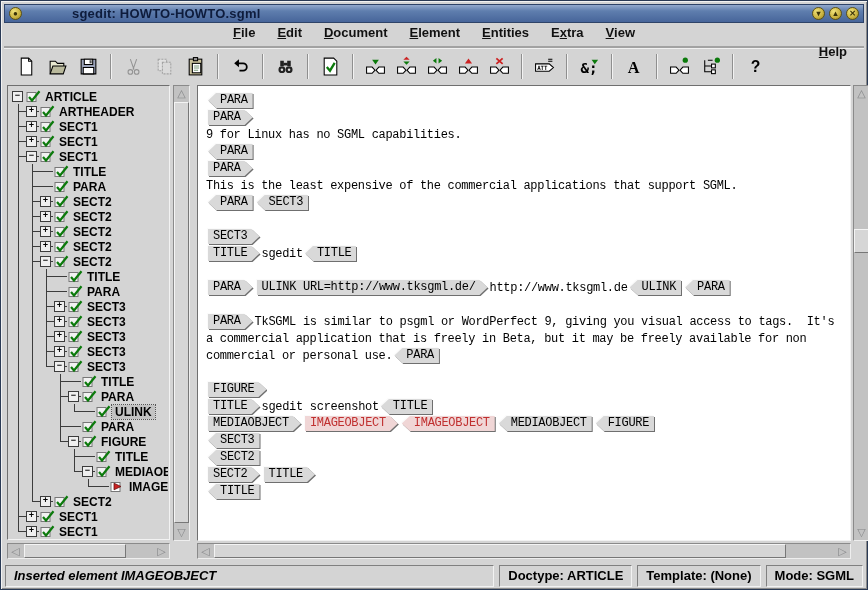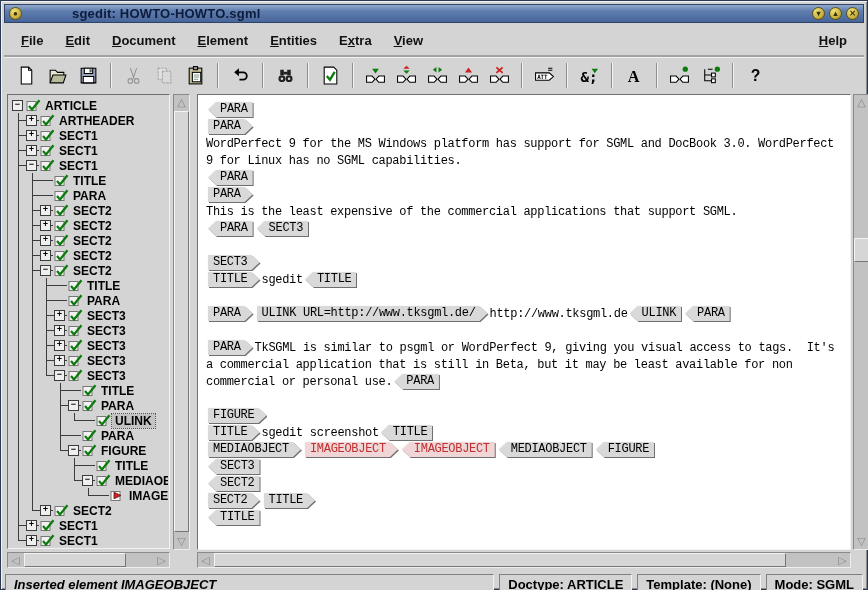--- a/index.html
+++ b/index.html
@@ -11,22 +11,22 @@
     background:linear-gradient(180deg,#93a9cd 0%,#5f7eae 35%,#47659a 100%);
     border:1px solid #2e4368;box-sizing:border-box;}
   .tb-circle{width:13px;height:13px;border-radius:50%;flex:none;
     background:radial-gradient(circle at 35% 30%,#f0e27a,#c9b23f 60%,#8e7c22);
     border:1px solid #5d5114;box-sizing:border-box;display:flex;align-items:center;justify-content:center;
     font-size:8px;line-height:8px;color:#3a3208;font-weight:bold;}
   #tb-menu-btn{margin:0 6px 0 4px;}
   #tb-title{font-size:13px;font-weight:bold;color:#0e1c3c;letter-spacing:.2px;margin-left:44px;}
   #tb-right{margin-left:auto;display:flex;gap:4px;padding-right:4px;}
   
-  #menubar{height:34px;display:flex;align-items:center;font-size:13px;font-weight:bold;color:#111;
-    padding:0 6px;}
+  #menubar{height:25px;display:flex;align-items:center;font-size:13px;font-weight:bold;color:#111;
+    padding:0 6px;flex-direction:column;}
   .menu-item{padding:2px 11px;cursor:default;}
   .menu-item u{text-decoration:underline;}
   #menubar-right{margin-left:auto;}
   
   #toolbar{height:35px;display:flex;align-items:center;padding-left:7px;
     border-top:1px solid #f0f0f0;box-shadow:0 -2px 0 #a2a2a2;}
   .tbtn{width:31px;height:28px;display:flex;align-items:center;justify-content:center;flex:none;}
   .tbtn svg{width:21px;height:21px;display:block;}
   .tbtn.disabled{opacity:.45;filter:grayscale(1);}
   .tsep{width:1px;height:25px;background:#8f8f8f;border-right:1px solid #f2f2f2;margin:0 6px;flex:none;}
@@ -966,34 +966,33 @@
       <div class="sb-trough">
         <div class="sb-thumb" style="top:0;bottom:0;left:1px;width:78%;"></div>
       </div>
       <div class="sb-btn">▷</div>
     </div>
 
     <div id="content-pane" class="sunken">
       <div id="content-lines">
             <div class="cline"><span class="tw"><span class="tag close">PARA</span></span></div>
             <div class="cline"><span class="tw"><span class="tag open">PARA</span></span></div>
-            <div class="cline"><span class="ctext">WordPerfect 9 for the MS Windows platform has support for SGML and DocBook 3.0. WordPerfect</span></div>
             <div class="cline"><span class="ctext">9 for Linux has no SGML capabilities.</span></div>
             <div class="cline"><span class="tw"><span class="tag close">PARA</span></span></div>
             <div class="cline"><span class="tw"><span class="tag open">PARA</span></span></div>
             <div class="cline"><span class="ctext">This is the least expensive of the commercial applications that support SGML.</span></div>
             <div class="cline"><span class="tw"><span class="tag close">PARA</span></span><span class="tw"><span class="tag close">SECT3</span></span></div>
             <div class="cline"></div>
             <div class="cline"><span class="tw"><span class="tag open">SECT3</span></span></div>
             <div class="cline"><span class="tw"><span class="tag open">TITLE</span></span><span class="ctext">sgedit</span><span class="tw"><span class="tag close">TITLE</span></span></div>
             <div class="cline"></div>
             <div class="cline"><span class="tw"><span class="tag open">PARA</span></span><span class="tw"><span class="tag open">ULINK URL=http://www.tksgml.de/</span></span><span class="ctext">http://www.tksgml.de</span><span class="tw"><span class="tag close">ULINK</span></span><span class="tw"><span class="tag close">PARA</span></span></div>
             <div class="cline"></div>
             <div class="cline"><span class="tw"><span class="tag open">PARA</span></span><span class="ctext">TkSGML is similar to psgml or WordPerfect 9, giving you visual access to tags.  It's</span></div>
-            <div class="cline"><span class="ctext">a commercial application that is still in Beta, but it may be least available for non</span></div>
+            <div class="cline"><span class="ctext">a commercial application that is freely in Beta, but it may be freely available for non</span></div>
             <div class="cline"><span class="ctext">commercial or personal use.</span><span class="tw"><span class="tag close">PARA</span></span></div>
             <div class="cline"></div>
             <div class="cline"><span class="tw"><span class="tag open">FIGURE</span></span></div>
             <div class="cline"><span class="tw"><span class="tag open">TITLE</span></span><span class="ctext">sgedit screenshot</span><span class="tw"><span class="tag close">TITLE</span></span></div>
             <div class="cline"><span class="tw"><span class="tag open">MEDIAOBJECT</span></span><span class="tw"><span class="tag open inv">IMAGEOBJECT</span></span><span class="tw"><span class="tag close inv">IMAGEOBJECT</span></span><span class="tw"><span class="tag close">MEDIAOBJECT</span></span><span class="tw"><span class="tag close">FIGURE</span></span></div>
             <div class="cline"><span class="tw"><span class="tag close">SECT3</span></span></div>
             <div class="cline"><span class="tw"><span class="tag close">SECT2</span></span></div>
             <div class="cline"><span class="tw"><span class="tag open">SECT2</span></span><span class="tw"><span class="tag open">TITLE</span></span></div>
             <div class="cline"><span class="tw"><span class="tag close">TITLE</span></span></div>
           </div>

